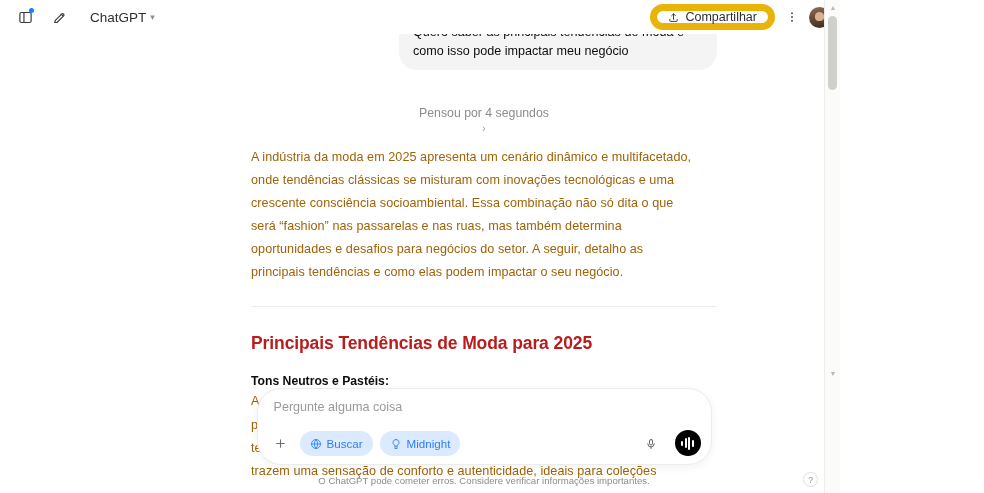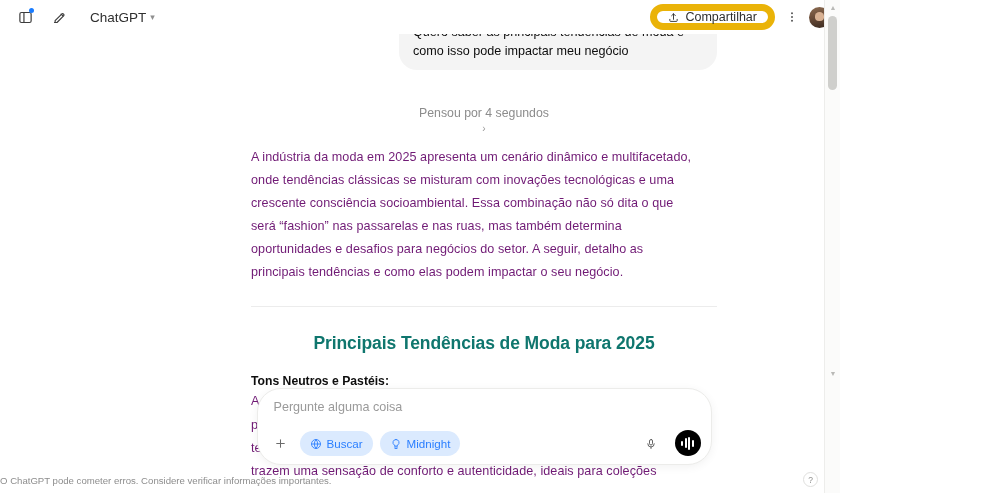--- a/index.html
+++ b/index.html
@@ -129,36 +129,35 @@
     color: #8c8c8c;
     cursor: pointer;
     margin-bottom: 12px;
     flex-direction: column;
   }
   .thought .arrow { font-size: 10px; color: #9a9a9a; }
 
   p.body {
     font-size: 12.6px;
     line-height: 1.83;
-    color: #701a75;
+    color: #a16207;
     margin: 0 17px 14px 0;
     letter-spacing: 0.005em;
   }
   hr.divider {
     border: none;
     border-top: 1px solid #ececec;
     margin: 22px 0 26px 0;
   }
   h1.h1 {
     font-size: 17.5px;
     font-weight: 600;
-    color: #0f766e;
+    color: #b91c1c;
     margin: 0 0 20px 0;
     letter-spacing: -0.1px;
-    text-align: center;
   }
   h2.h2 {
     font-size: 14px;
     font-weight: 600;
     color: #0d0d0d;
     margin: 0 0 14px 0;
   }
   .lead {
     font-size: 12.2px;
     font-weight: 700;
@@ -258,21 +257,21 @@
   }
   .vb1 { height: 5px; }
   .vb2 { height: 10px; }
   .vb3 { height: 13px; }
   .vb4 { height: 7px; }
 
   .footnote {
     position: absolute;
     bottom: 7px; left: 0;
     width: 968px;
-    text-align: left;
+    text-align: center;
     font-size: 9.6px;
     color: #8d8d8d;
     z-index: 50;
   }
 
   
   .scrollbar {
     position: absolute;
     top: 0; right: 0;
     width: 16px; height: 493px;

